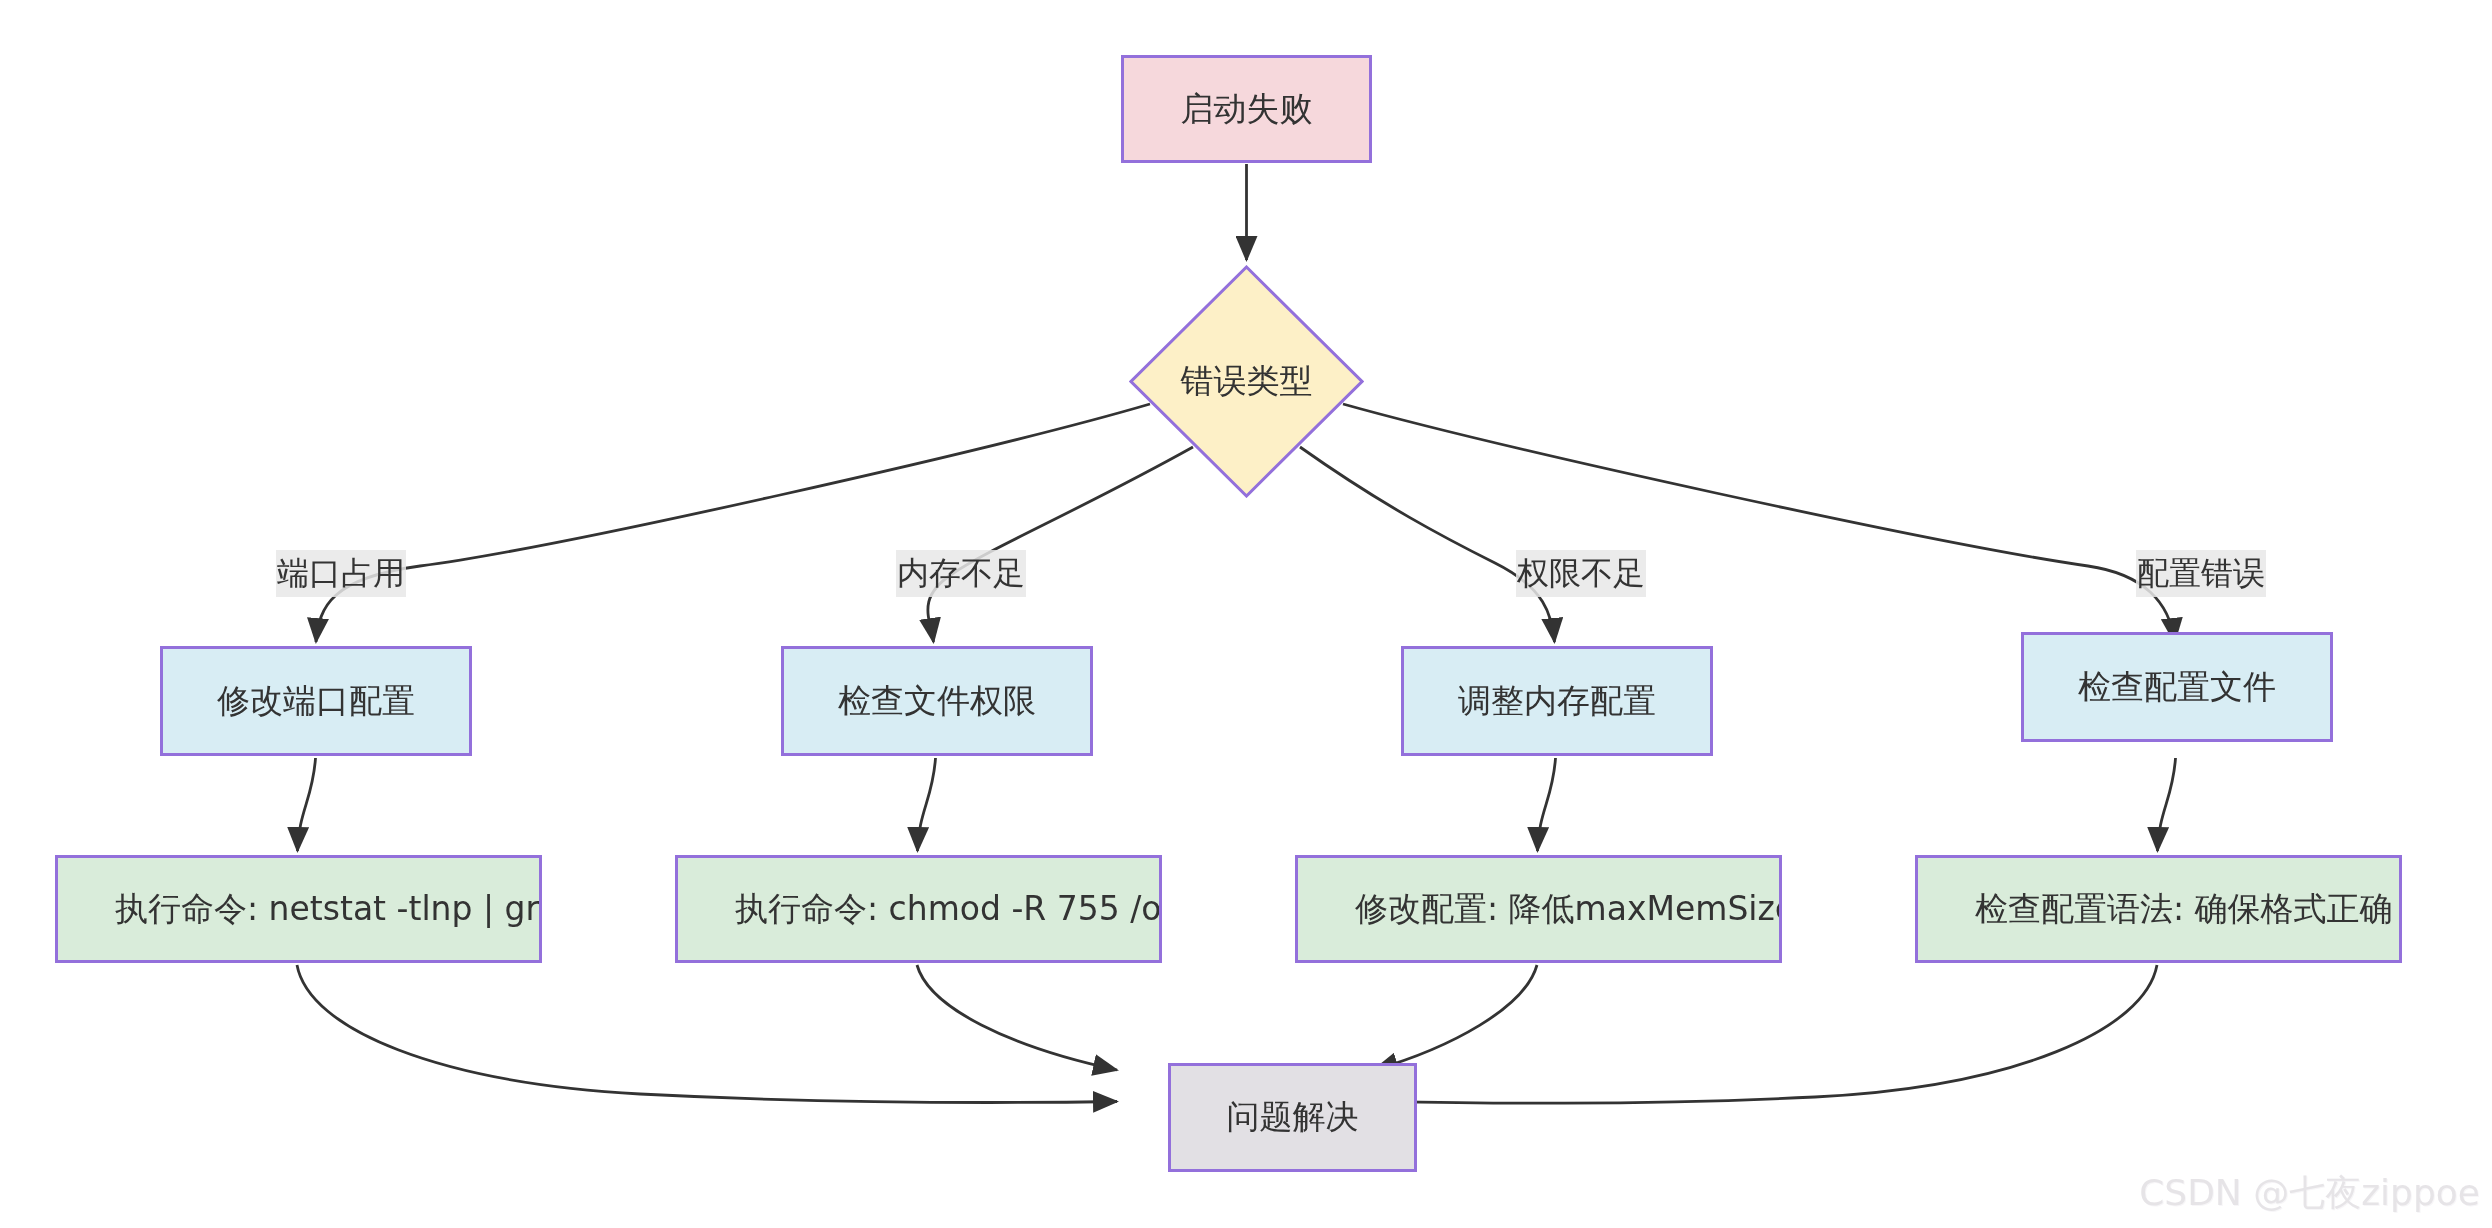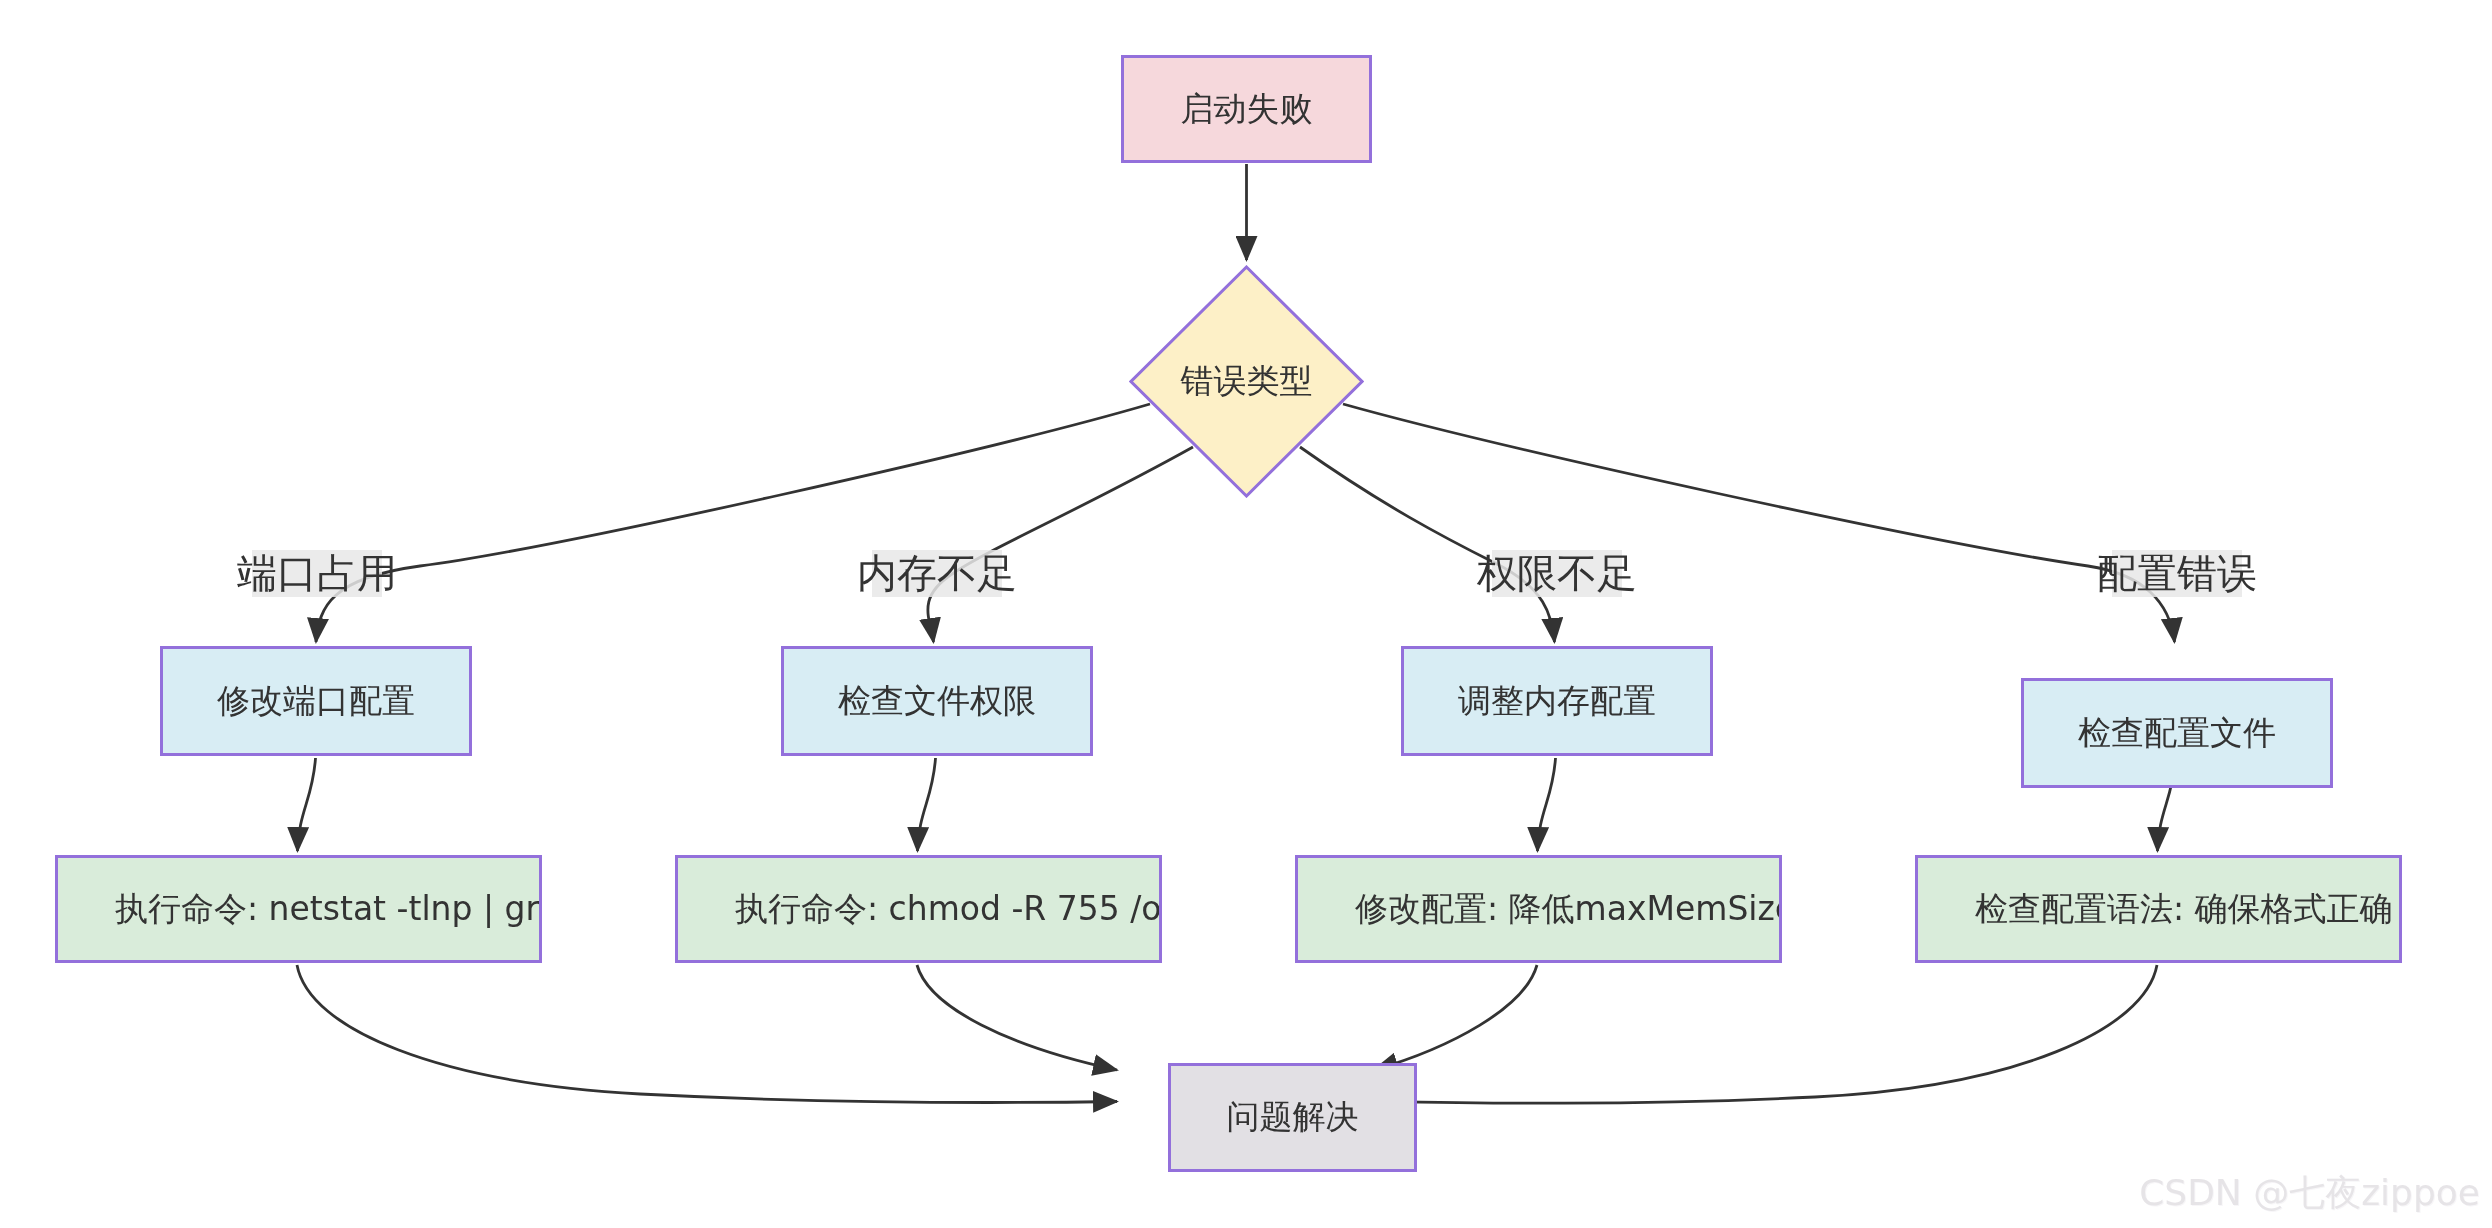--- a/index.html
+++ b/index.html
@@ -48,23 +48,24 @@
     position: absolute;
     left: 0; top: 0; right: 0; bottom: 0;
     display: flex; align-items: center; justify-content: center;
     font-size: 33px;
   }
   .edge-label {
     position: absolute;
     width: 130px; height: 47px;
     background: rgba(232,232,232,0.85);
     display: flex; align-items: center; justify-content: center;
-    font-size: 40px;
+    font-size: 32px;
     color: #333333;
     white-space: nowrap;
+    margin-left: 24px;
   }
   .watermark {
     position: absolute;
     right: 12px; bottom: 10px;
     font-size: 36px;
     color: #e6e4e7;
     text-shadow: 1px 1px 0 #f7f6f8;
     white-space: nowrap;
   }
 </style>
@@ -112,21 +113,21 @@
 
   <div class="node action" style="left:781px; top:646px; width:312px; height:110px;">
     <span>检查文件权限</span>
   </div>
   <div class="node action" style="left:160px; top:646px; width:312px; height:110px;">
     <span>修改端口配置</span>
   </div>
   <div class="node action" style="left:1401px; top:646px; width:312px; height:110px;">
     <span>调整内存配置</span>
   </div>
-  <div class="node action" style="left:2021px; top:678px; width:312px; height:110px;">
+  <div class="node action" style="left:2021px; top:632px; width:312px; height:110px;">
     <span>检查配置文件</span>
   </div>
 
   <div class="node command" style="left:55px; top:855px; width:487px; height:108px;">
     <span>执行命令: netstat -tlnp | gre</span>
   </div>
   <div class="node command" style="left:675px; top:855px; width:487px; height:108px;">
     <span>执行命令: chmod -R 755 /opt</span>
   </div>
   <div class="node command" style="left:1295px; top:855px; width:487px; height:108px;">

